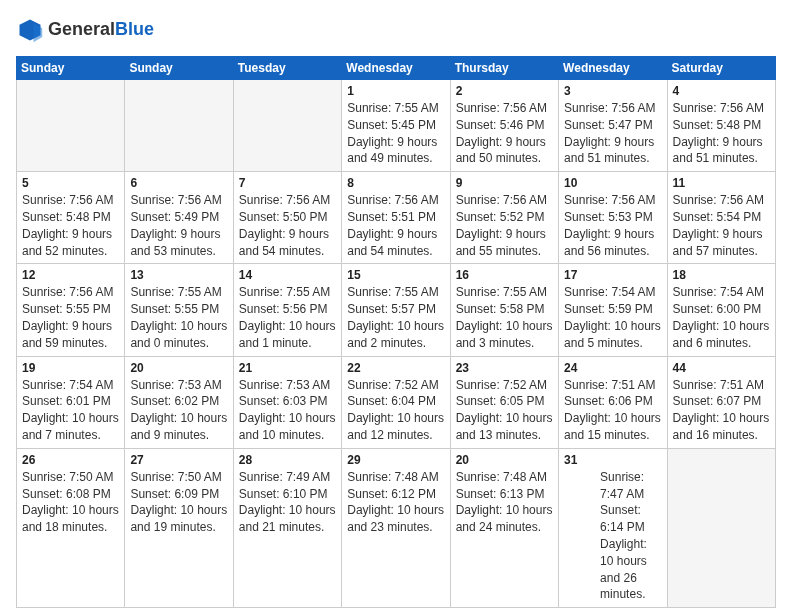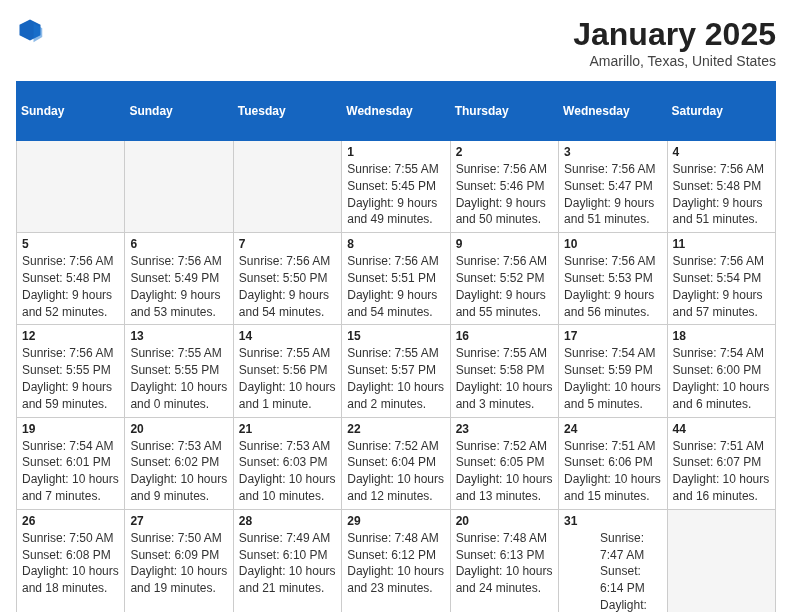--- a/index.html
+++ b/index.html
@@ -47,21 +47,21 @@
     .calendar-table {
       width: 100%;
       border-collapse: collapse;
       table-layout: fixed;
     }
     .calendar-table th {
       background-color: #1565c0;
       color: #fff;
       font-size: 12px;
       font-weight: bold;
-      padding: 22px 4px;
+      padding: 4px 4px;
       text-align: left;
       border: 1px solid #1565c0;
     }
     .calendar-table td {
       vertical-align: top;
       border: 1px solid #ccc;
       padding: 4px 5px;
       font-size: 10.5px;
       color: #222;
       background: #fff;
@@ -84,24 +84,23 @@
   </style>
 </head>
 <body>
 
 <div class="header">
   <div class="logo">
     <svg class="logo-icon" viewBox="0 0 32 32">
       <polygon points="16,4 28,10 28,22 16,28 4,22 4,10" fill="#1565c0"></polygon>
       <polygon points="20,8 30,14 30,24 20,30" fill="#1976d2" opacity="0.5"></polygon>
     </svg>
-  </div>
-  <div class="title-block">
-    <div class="calendar-title">January 2025</div>
-    <div class="calendar-subtitle">Amarillo, Texas, United States</div>
+    <div class="logo-text">
+      <div><span class="logo-general">General</span><span class="logo-blue">Blue</span></div>
+    </div>
   </div>
 </div>
 
 <table class="calendar-table">
   <thead>
     <tr>
     <th>Sunday</th>
         <th>Sunday</th>
         <th>Tuesday</th>
         <th>Wednesday</th>

